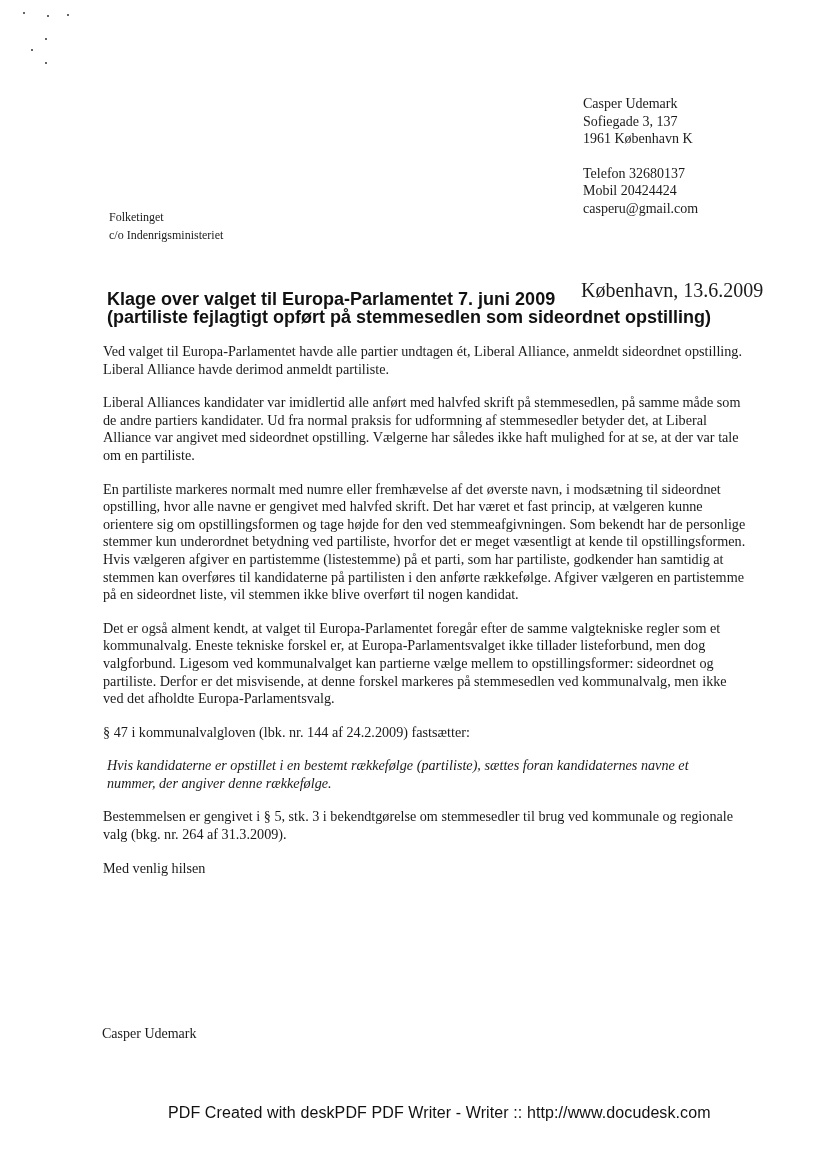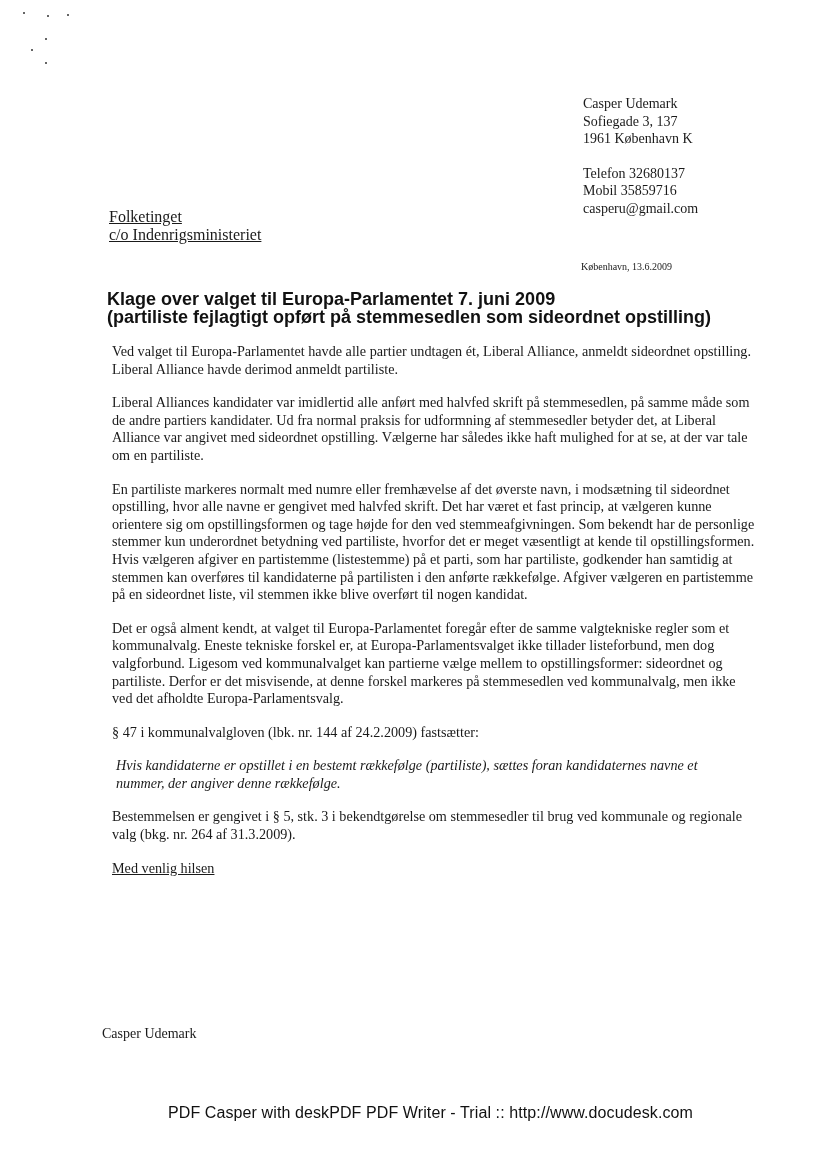--- a/index.html
+++ b/index.html
@@ -8,38 +8,38 @@
     font-family: "Liberation Serif", serif; color: #1a1a1a;
   }
   .specks span { position: absolute; width: 2px; height: 2px; background: #666; }
   .sender {
     position: absolute; left: 583px; top: 95px;
     font-size: 14px; line-height: 17.5px;
   }
   .sender .gap { height: 17px; }
   .recipient {
     position: absolute; left: 109px; top: 208px;
-    font-size: 16px; line-height: 18px; text-decoration: underline;
+    font-size: 12px; line-height: 18px;
   }
   .date {
-    position: absolute; left: 581px; top: 261px;
-    font-size: 10px;
+    position: absolute; left: 581px; top: 279px;
+    font-size: 20px;
   }
   .subject {
     position: absolute; left: 107px; top: 291px; width: 660px;
     font-family: "Liberation Sans", sans-serif; font-weight: bold;
     font-size: 18px; line-height: 17.5px; color: #111;
   }
   .body {
-    position: absolute; left: 112px; top: 343px; width: 646px;
+    position: absolute; left: 103px; top: 343px; width: 646px;
     font-size: 14.2px; line-height: 17.6px;
   }
   .body p { margin: 0 0 16px 0; }
   .body p.quote { font-style: italic; margin-left: 4px; width: 620px; }
-  .body p.closing { margin-top: 0; text-decoration: underline; }
+  .body p.closing { margin-top: 0; }
   .signature {
     position: absolute; left: 102px; top: 1026px;
     font-size: 14px;
   }
   .watermark {
     position: absolute; left: 168px; top: 1104px;
     font-family: "Liberation Sans", sans-serif; font-size: 16px; color: #111;
     letter-spacing: 0.1px;
   }
 </style>
@@ -54,21 +54,21 @@
   <span style="left:31px;top:49px;"></span>
   <span style="left:45px;top:62px;"></span>
 </div>
 
 <div class="sender">
   <div>Casper Udemark</div>
   <div>Sofiegade 3, 137</div>
   <div>1961 København K</div>
   <div class="gap"></div>
   <div>Telefon 32680137</div>
-  <div>Mobil 35859716</div>
+  <div>Mobil 20424424</div>
   <div>casperu@gmail.com</div>
 </div>
 
 <div class="recipient">
   <div>Folketinget</div>
   <div>c/o Indenrigsministeriet</div>
 </div>
 
 <div class="date">København, 13.6.2009</div>
 
@@ -83,13 +83,13 @@
   <p>En partiliste markeres normalt med numre eller fremhævelse af det øverste navn, i modsætning til sideordnet opstilling, hvor alle navne er gengivet med halvfed skrift. Det har været et fast princip, at vælgeren kunne orientere sig om opstillingsformen og tage højde for den ved stemmeafgivningen. Som bekendt har de personlige stemmer kun underordnet betydning ved partiliste, hvorfor det er meget væsentligt at kende til opstillingsformen. Hvis vælgeren afgiver en partistemme (listestemme) på et parti, som har partiliste, godkender han samtidig at stemmen kan overføres til kandidaterne på partilisten i den anførte rækkefølge. Afgiver vælgeren en partistemme på en sideordnet liste, vil stemmen ikke blive overført til nogen kandidat.</p>
   <p>Det er også alment kendt, at valget til Europa-Parlamentet foregår efter de samme valgtekniske regler som et kommunalvalg. Eneste tekniske forskel er, at Europa-Parlamentsvalget ikke tillader listeforbund, men dog valgforbund. Ligesom ved kommunalvalget kan partierne vælge mellem to opstillingsformer: sideordnet og partiliste. Derfor er det misvisende, at denne forskel markeres på stemmesedlen ved kommunalvalg, men ikke ved det afholdte Europa-Parlamentsvalg.</p>
   <p>§ 47 i kommunalvalgloven (lbk. nr. 144 af 24.2.2009) fastsætter:</p>
   <p class="quote">Hvis kandidaterne er opstillet i en bestemt rækkefølge (partiliste), sættes foran kandidaternes navne et nummer, der angiver denne rækkefølge.</p>
   <p>Bestemmelsen er gengivet i § 5, stk. 3 i bekendtgørelse om stemmesedler til brug ved kommunale og regionale valg (bkg. nr. 264 af 31.3.2009).</p>
   <p class="closing">Med venlig hilsen</p>
 </div>
 
 <div class="signature">Casper Udemark</div>
 
-<div class="watermark">PDF Casper with deskPDF PDF Writer - Trial :: http://www.docudesk.com</div>
+<div class="watermark">PDF Created with deskPDF PDF Writer - Writer :: http://www.docudesk.com</div>
 
 </body></html>

